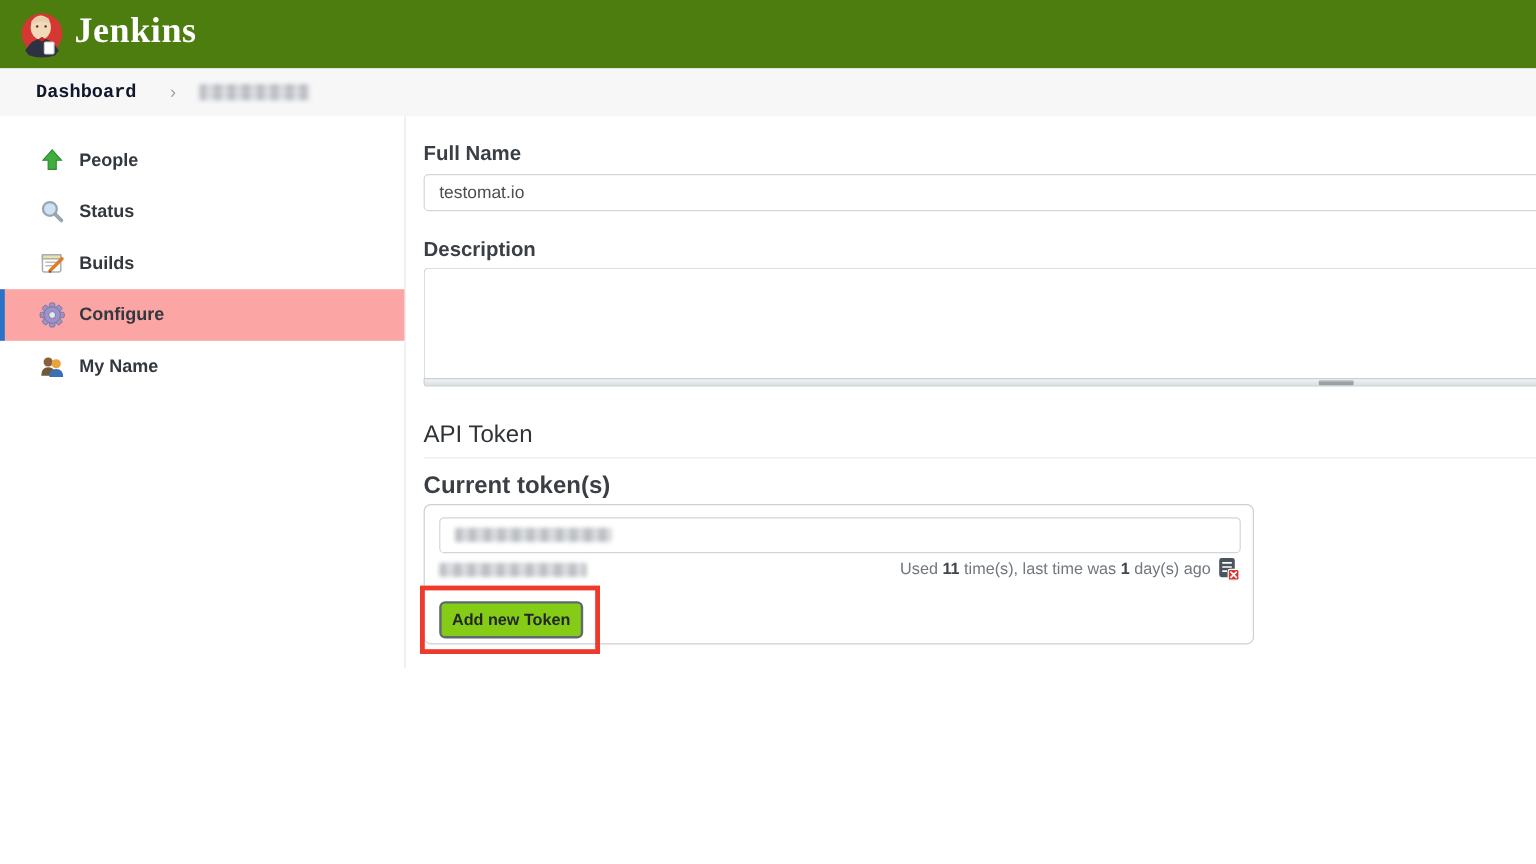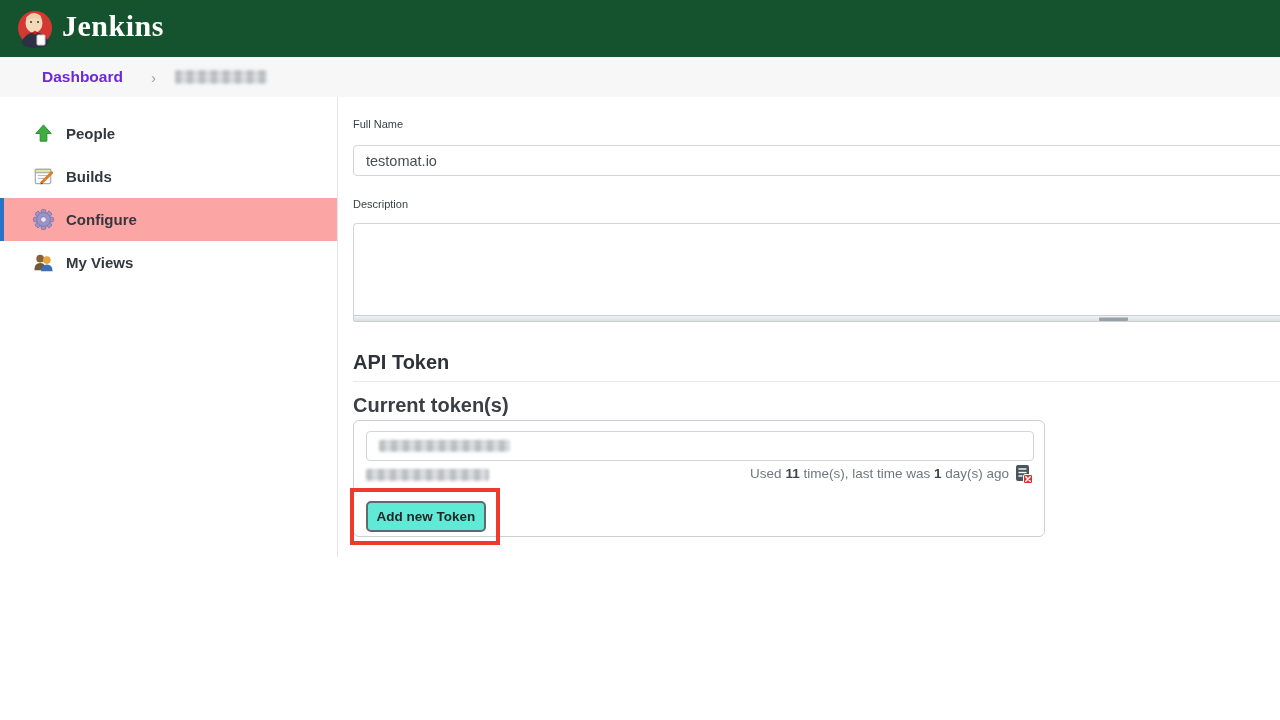--- a/index.html
+++ b/index.html
@@ -2,85 +2,85 @@
 <html><head>
 <meta charset="utf-8">
 <style>
   * { margin:0; padding:0; box-sizing:border-box; }
   html,body { width:1280px; height:720px; background:#fff; overflow:hidden;
               font-family:"Liberation Sans", sans-serif; }
   #screen { position:relative; width:1280px; height:720px; background:#fff; }
 
   
   .header { position:absolute; left:0; top:0; width:1280px; height:57px;
-            background:#14532d; display:flex; align-items:center; }
+            background:#4d7c0f; display:flex; align-items:center; }
   .logo-wrap { position:absolute; left:13px; top:6px; width:44px; height:44px; }
   .app-title { position:absolute; left:62px; top:9px; color:#fff;
                font-family:"Liberation Serif", serif; font-weight:bold;
                font-size:30px; letter-spacing:0.5px; }
 
   
   .breadcrumb-bar { position:absolute; left:0; top:57px; width:1280px; height:40px;
                     background:#f7f7f8; display:flex; align-items:center; }
-  .crumb-dashboard { margin-left:42px; font-size:15.5px; font-weight:bold;
-                     color:#6d28d9; cursor:pointer; }
+  .crumb-dashboard { margin-left:30px; font-size:15.5px; font-weight:bold;
+                     color:#0f172a; cursor:pointer;font-family:Liberation Mono, monospace; }
   .crumb-sep { margin-left:28px; color:#9aa1a8; font-size:15px; }
   .redacted { background:
         repeating-linear-gradient(90deg,#bfc3c8 0 6px,#dddfe2 6px 12px),
         repeating-linear-gradient(0deg,rgba(255,255,255,.35) 0 3px,rgba(0,0,0,0.04) 3px 6px);
         background-blend-mode:multiply; filter:blur(1.6px); border-radius:2px; }
   .crumb-redacted { margin-left:19px; width:92px; height:14px; }
 
   
   .sidebar { position:absolute; left:0; top:97px; width:338px; height:460px;
              background:#fff; border-right:1px solid #e4e6e9; padding-top:15px; }
   .side-item { position:relative; height:43px; display:flex; align-items:center;
                padding-left:32px; gap:11px; cursor:pointer; }
   .side-item .label { font-size:15px; font-weight:bold; color:#33383e; }
   .side-item.selected { background:#fca5a5; box-shadow:inset 4px 0 0 #2a72c8; }
   .side-icon { width:23px; height:23px; flex:0 0 23px; }
 
   
-  .main-label { position:absolute; left:353px; font-size:11px; font-weight:normal; color:#3a3f45; }
+  .main-label { position:absolute; left:353px; font-size:17px; font-weight:bold; color:#3a3f45; }
   .fullname-input { position:absolute; left:353px; top:145px; width:934px; height:31px;
                     border:1px solid #d2d6da; border-radius:4px; padding:0 12px;
                     font-size:14.5px; color:#4a4d52; background:#fff; outline:none;
                     font-family:"Liberation Sans", sans-serif; }
   .desc-textarea { position:absolute; left:353px; top:223px; width:934px; height:92px;
                    border:1px solid #d2d6da; border-bottom:none;
                    border-radius:4px 4px 0 0; resize:none; outline:none;
                    font-family:"Liberation Sans", sans-serif; font-size:14px; padding:8px 12px; }
   .resize-bar { position:absolute; left:353px; top:315px; width:934px; height:7px;
                 background:linear-gradient(#f0f2f4,#dbe0e4); border:1px solid #c9cfd4;
                 border-radius:0 0 2px 2px; cursor:ns-resize; }
   .resize-grip { position:absolute; left:745px; top:1px; width:29px; height:4px;
                  background:#9aa1a5; border-radius:1px;
                  box-shadow:0 1px 0 #c2c7cb inset; }
 
   
   .api-heading { position:absolute; left:353px; top:351px; font-size:20px;
-                 font-weight:bold; color:#2f3337; }
+                 font-weight:normal; color:#2f3337; }
   .api-divider { position:absolute; left:353px; top:381px; width:927px; height:1px;
                  background:#e9eaeb; }
   .current-label { position:absolute; left:353px; top:394px; font-size:20px;
                    font-weight:bold; color:#3a3f45; }
 
   .token-card { position:absolute; left:353px; top:420px; width:692px; height:117px;
                 border:1px solid #ccd0d4; border-radius:6px; background:#fff; }
   .token-input-wrap { position:absolute; left:12px; top:10px; width:668px; height:30px; }
   .token-input { width:100%; height:100%; border:1px solid #d2d6da; border-radius:4px;
                  background:#fff; outline:none; }
   .token-name-redacted { position:absolute; left:13px; top:9px; width:131px; height:12px; }
   .token-date-redacted { position:absolute; left:12px; top:48px; width:123px; height:12px; }
   .usage-text { position:absolute; right:35px; top:45px; font-size:13.5px;
                 color:#70777e; white-space:pre; }
   .usage-text b { color:#3f464d; }
   .revoke-icon { position:absolute; right:11px; top:43px; width:18px; height:20px; cursor:pointer; }
   .add-token-btn { position:absolute; left:12px; top:80px; width:120px; height:31px;
-                   background:#5eead4; border:2px solid #60696f; border-radius:5px;
+                   background:#84cc16; border:2px solid #60696f; border-radius:5px;
                    font-family:"Liberation Sans", sans-serif; font-size:13.5px;
                    font-weight:bold; color:#23272b; cursor:pointer; }
 
   .annotation-rect { position:absolute; left:350px; top:488px; width:150px; height:57px;
                      border:4px solid #ee392b; pointer-events:none; }
 </style>
 </head>
 <body>
 
 <div id="screen">
@@ -109,20 +109,27 @@
 
   <div class="sidebar">
 
     <div class="side-item">
       <svg class="side-icon" viewBox="0 0 24 24">
         <path d="M12 3 L20 12 H15.5 V20 H8.5 V12 H4 Z" fill="#3fae3f" stroke="#2d8a2d" stroke-width="1"></path>
       </svg>
       <span class="label">People</span>
     </div>
 
+    <div class="side-item">
+      <svg class="side-icon" viewBox="0 0 24 24">
+        <circle cx="10" cy="9.5" r="6" fill="#cfe2f3" stroke="#98a5b2" stroke-width="2"></circle>
+        <line x1="14.5" y1="14" x2="20" y2="19.5" stroke="#98a5b2" stroke-width="3.2" stroke-linecap="round"></line>
+      </svg>
+      <span class="label">Status</span>
+    </div>
 
     <div class="side-item">
       <svg class="side-icon" viewBox="0 0 24 24">
         <rect x="3.5" y="4.5" width="16" height="15" rx="1.5" fill="#fff" stroke="#a9aeb3" stroke-width="1.3"></rect>
         <rect x="3.5" y="4.5" width="16" height="3.5" fill="#e9e3a4" stroke="#a9aeb3" stroke-width="1.3"></rect>
         <line x1="6" y1="11" x2="16" y2="11" stroke="#b9bec3" stroke-width="1.2"></line>
         <line x1="6" y1="14" x2="14" y2="14" stroke="#b9bec3" stroke-width="1.2"></line>
         <line x1="10" y1="18.5" x2="20.5" y2="8" stroke="#e07a24" stroke-width="3" stroke-linecap="round"></line>
         <path d="M9 20 l1-1.8 1.4 1.4 Z" fill="#5b4226"></path>
       </svg>
@@ -163,21 +170,21 @@
       <span class="label">Configure</span>
     </div>
 
     <div class="side-item">
       <svg class="side-icon" viewBox="0 0 24 24">
         <circle cx="8.5" cy="8" r="4" fill="#8a6137"></circle>
         <path d="M2.5 20 Q2.5 12.5 8.5 12.5 Q12 12.5 13.5 15 L13.5 20 Z" fill="#6d5a3a"></path>
         <circle cx="15.5" cy="9.5" r="4" fill="#e8a33d"></circle>
         <path d="M9.5 21 Q9.5 14 15.5 14 Q21.5 14 21.5 21 Z" fill="#3b6fb6"></path>
       </svg>
-      <span class="label">My Views</span>
+      <span class="label">My Name</span>
     </div>
 
   </div>
 
   <div class="main-label" style="top:118px">Full Name</div>
   <input class="fullname-input" type="text" value="testomat.io" style="">
 
   <div class="main-label" style="top:198px">Description</div>
   <textarea class="desc-textarea" style=""></textarea>
   <div class="resize-bar">

